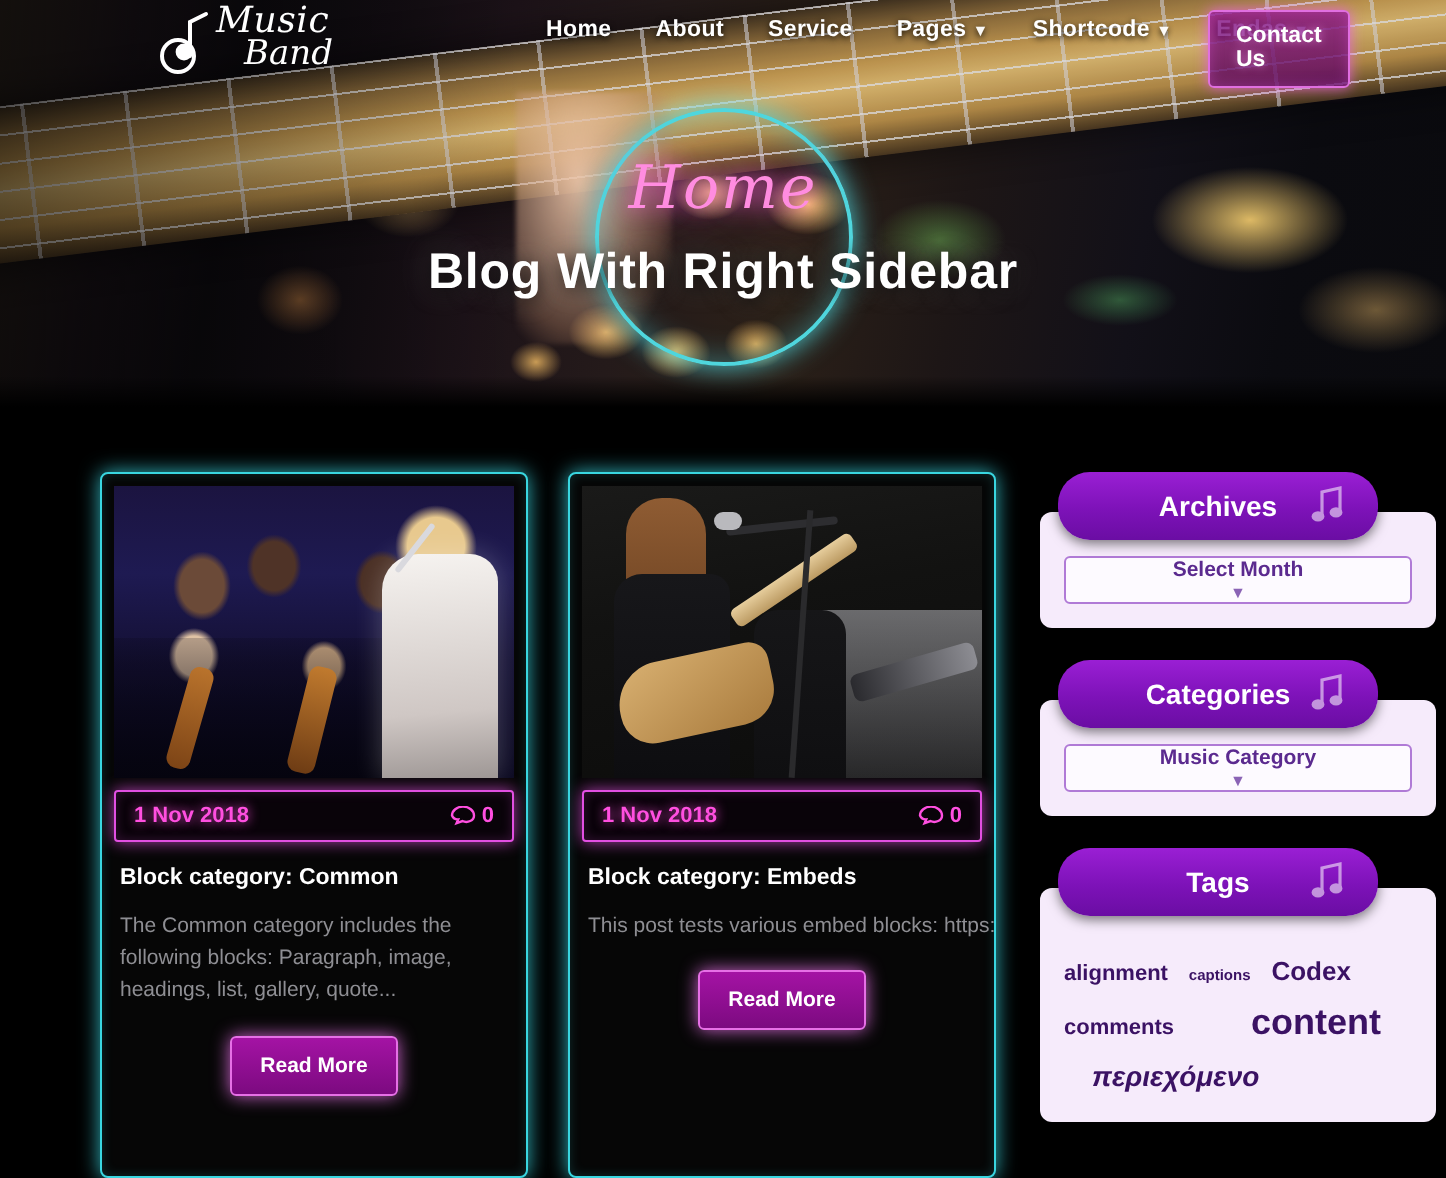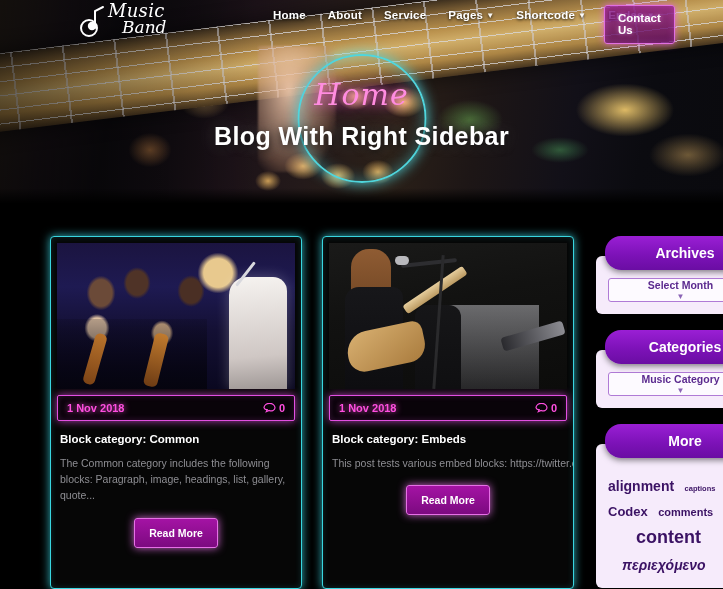--- a/index.html
+++ b/index.html
@@ -132,21 +132,21 @@
   }
 
   
   .content {
     position: absolute; top: 236px; left: 0; width: 723px; height: 353px;
     display: flex; gap: 20px; padding: 0 0 0 50px;
   }
   .posts { display: flex; gap: 20px; }
 
   .post-card {
-    width: 252px;
+    width: 214px;
     background: #060606;
     border: 1px solid #39d6e0;
     border-radius: 4px;
     box-shadow: 0 0 10px rgba(57,214,224,.85), inset 0 0 6px rgba(57,214,224,.18);
     overflow: hidden;
     padding: 6px;
   }
   .thumb { width: 100%; height: 146px; position: relative; overflow: hidden; }
 
   
@@ -296,21 +296,21 @@
   }
   .select-label { color: #5b2a8f; font-size: 10.5px; font-weight: bold; }
   .select-caret { color: #8a63b5; font-size: 8px; }
 
   .tag-cloud { line-height: 1.5; }
   .tag {
     color: #3b1264; text-decoration: none; cursor: pointer;
     display: inline-block; margin: 0 6px 2px 0; font-weight: bold;
     white-space: nowrap;
   }
-  .tag.t-alignment { font-size: 14px; }
+  .tag.t-alignment { font-size: 11px; }
   .tag.t-captions  { font-size: 7.5px; }
   .tag.t-codex     { font-size: 13px; }
   .tag.t-comments  { font-size: 11px; }
   .tag.t-content   { font-size: 18px; margin-left: 28px; }
   .tag.t-greek     { font-size: 14px; margin-left: 14px; font-style: italic; }
 </style>
 </head>
 <body>
 
 <div class="page">
@@ -475,21 +475,21 @@
         <div class="widget-body">
           <div class="select-box">
             <span class="select-label">Music Category</span>
             <span class="select-caret">▼</span>
           </div>
         </div>
       </section>
 
       <section class="widget">
         <div class="widget-head">
-          <span>More</span>
+          <span>Tags</span>
           <span class="note-ico">
             <svg viewBox="0 0 18 20" width="18" height="20">
               <path d="M6 16V4l9-2v12" fill="none" stroke="#fff" stroke-width="1.6"></path>
               <ellipse cx="4" cy="16.2" rx="3.2" ry="2.6" fill="#fff"></ellipse>
               <ellipse cx="13" cy="14.2" rx="3.2" ry="2.6" fill="#fff"></ellipse>
             </svg>
           </span>
         </div>
         <div class="widget-body tags">
           <div class="tag-cloud">

